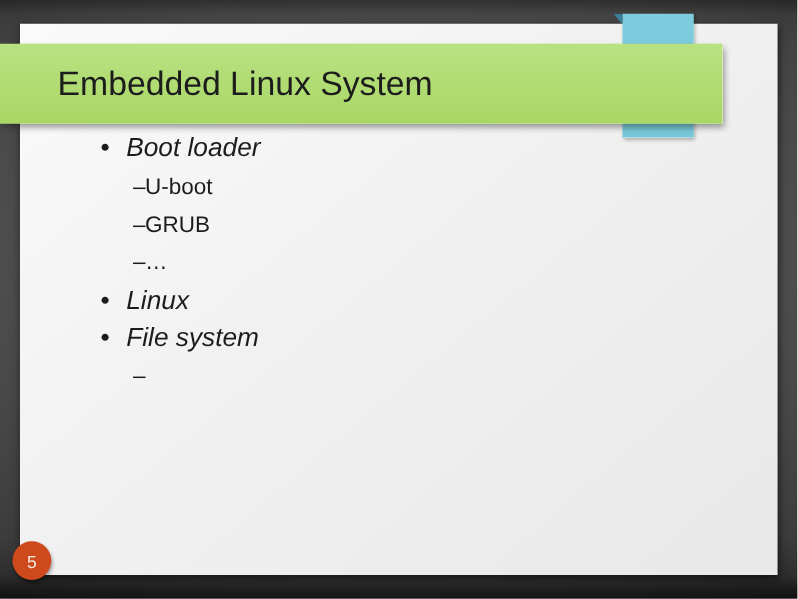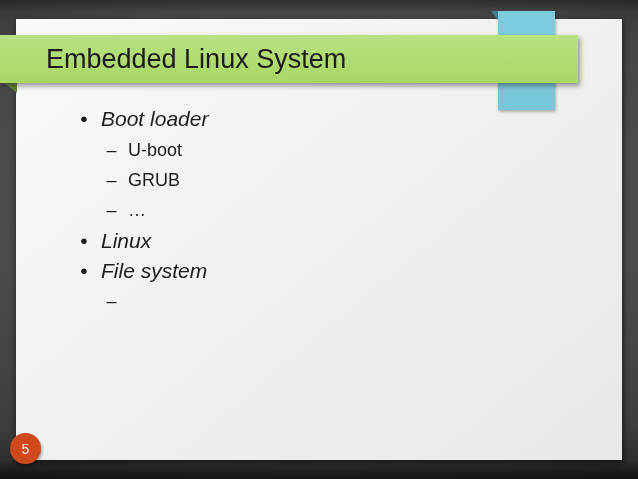--- a/index.html
+++ b/index.html
@@ -38,21 +38,21 @@
     z-index:2;
   }
   .ribbon-fold{
     position:absolute;left:491px;top:11px;width:7px;height:9px;
     background:var(--ribbon-teal-dark);
     clip-path:polygon(0 0,100% 0,100% 100%);
     z-index:2;
   }
   
   .banner{
-    position:absolute;left:0;top:35px;width:578px;height:48px;
+    position:absolute;left:0;top:35px;width:578px;height:64px;
     background:linear-gradient(to bottom,#b8e283,var(--banner-green) 40%,#a9d765);
     box-shadow:2px 3px 5px rgba(30,30,30,0.45);
     z-index:3;
     display:flex;align-items:center;
   }
   .banner-fold{
     position:absolute;left:4px;top:83px;width:13px;height:10px;
     background:var(--banner-green-dark);
     clip-path:polygon(0 0,100% 0,100% 100%);
     z-index:2;
@@ -66,21 +66,21 @@
   .content{
     position:absolute;left:16px;top:104px;width:606px;z-index:2;
     color:var(--text-color);
   }
   .row{position:relative;height:30.35px;}
   .row .marker{position:absolute;top:50%;transform:translateY(-50%);text-align:center;}
   .row .txt{position:absolute;top:50%;transform:translateY(-50%);white-space:nowrap;}
   .l1 .marker{left:60px;width:16px;font-size:21px;}
   .l1 .txt{left:85px;font-size:21px;font-style:italic;}
   .l2 .marker{left:88px;width:15px;font-size:18px;}
-  .l2 .txt{left:112px;font-size:18px;}
+  .l2 .txt{left:100px;font-size:18px;}
   
   .badge{
     position:absolute;left:10px;top:433px;width:31px;height:31px;
     border-radius:50%;background:var(--badge-orange);
     box-shadow:1px 2px 3px rgba(0,0,0,0.35);
     display:flex;align-items:center;justify-content:center;
     z-index:4;
   }
   .badge span{font-size:14px;color:#f3ece4;}
 </style>

